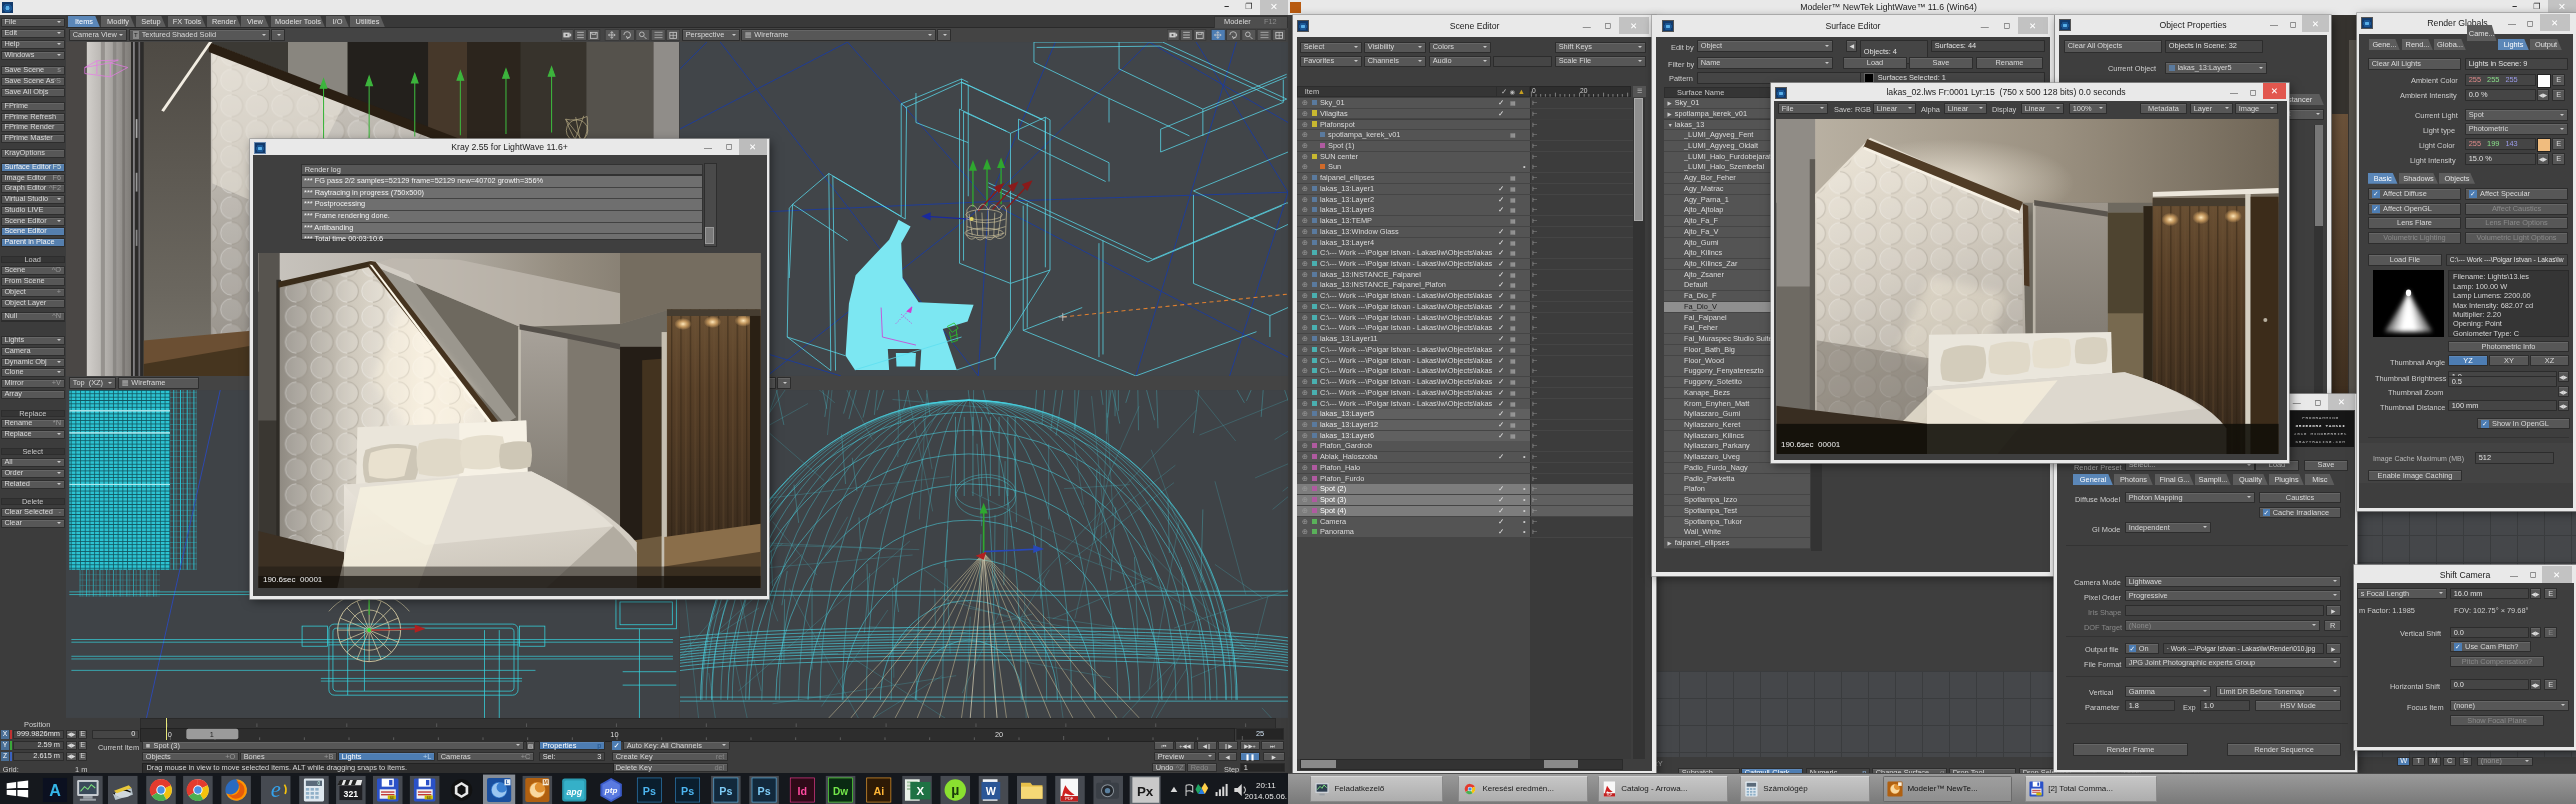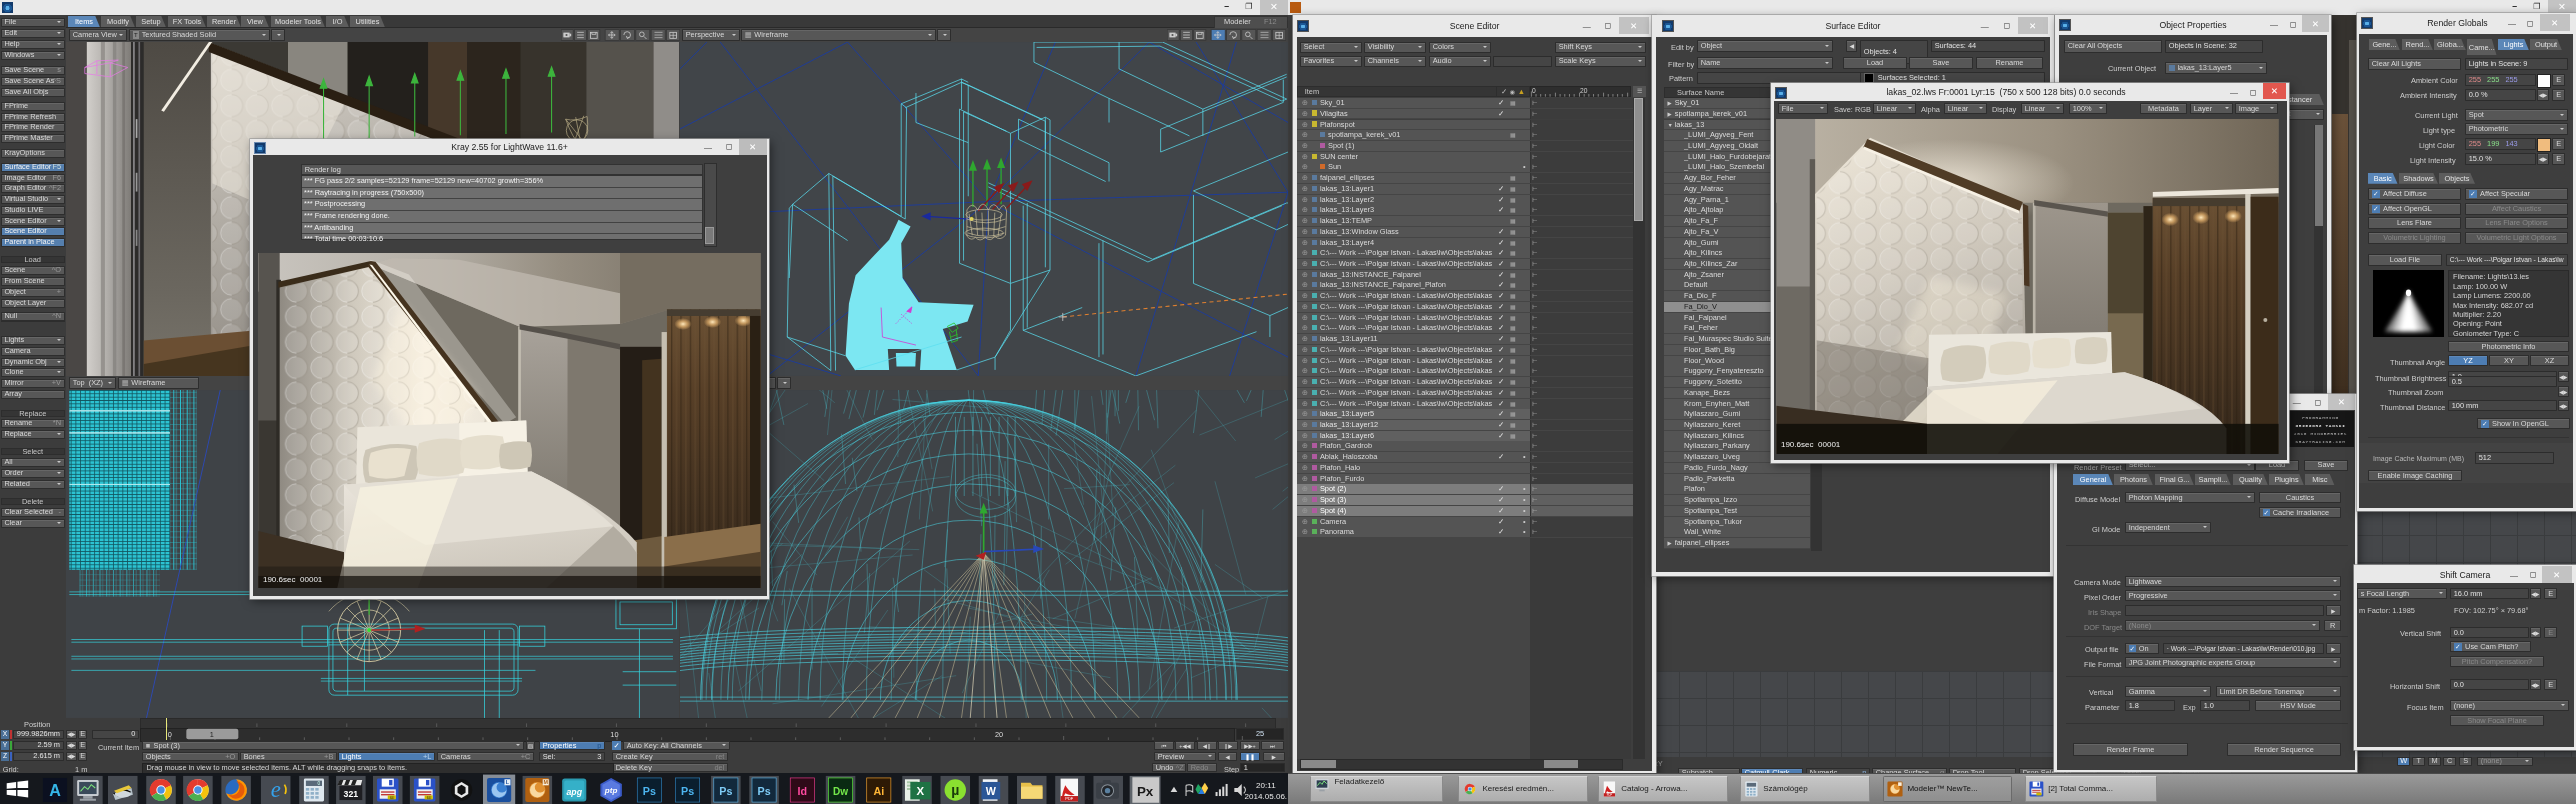--- a/index.html
+++ b/index.html
@@ -1047,20 +1047,21 @@
 </div>
 <div class="ab" style="left:704px;top:163px;width:10.7px;height:82px;background:#4a4a4a;border:0.7px solid #2e2e2e"></div>
 <div class="ab" style="left:705px;top:227px;width:9.4px;height:17.4px;background:#7a7a7a;border:0.7px solid #999;box-sizing:border-box"></div>
 <svg class="ab" style="left:258px;top:253px" width="503" height="335" viewBox="0 0 750 500">
       <use href="#bedroom"></use>
       <text x="7" y="491" fill="#f0f0f0" font-size="12" font-family="Liberation Sans">190.6sec&nbsp;&nbsp;00001</text>
     </svg>
 
 <div class="tb" style="left:1288px;top:0;width:1288px;height:14.8px">
   <div class="ab" style="left:2px;top:2px;width:10.7px;height:10.7px;background:#b85a10"></div>
+  <div class="ab" style="left:0;top:2px;width:1201px;text-align:center">Modeler™ NewTek LightWave™ 11.6 (Win64)</div>
   <div class="ab" style="left:1216px;top:0;width:21.5px;height:14.8px;text-align:center;line-height:12.7px;font-weight:bold">–</div>
   <div class="ab" style="left:1238px;top:0;width:21.5px;height:14.8px;text-align:center;line-height:13.4px;font-size:8px">❐</div>
   <div class="ab" style="left:1260px;top:0;width:28px;height:14.8px;background:#c3c3c3;color:#fff;text-align:center;line-height:13.4px;font-size:9.4px">✕</div>
 </div>
 <div class="ab" style="left:1288px;top:14.8px;width:1288px;height:759px;background:#3e3e3e" id="modelerbg"></div>
 <div class="ab" style="left:1652px;top:671px;width:405px;height:101px;background:#45474a;background-image:linear-gradient(#3a3c3e 0.7px,transparent 0.7px),linear-gradient(90deg,#3a3c3e 0.7px,transparent 0.7px);background-size:27px 27px"></div>
 <div class="ab" style="left:2355px;top:508px;width:221px;height:264px;background:#45474a;background-image:linear-gradient(#3a3c3e 0.7px,transparent 0.7px),linear-gradient(90deg,#3a3c3e 0.7px,transparent 0.7px);background-size:27px 27px"></div>
 <div class="ab" style="left:2380px;top:691px;width:1.3px;height:47px;background:#d8d8d8"></div>
 <div class="ab" style="left:2331px;top:14.8px;width:28px;height:470px;background:#36332f"></div>
 <div class="ab" style="left:2332px;top:114px;width:16px;height:295px;background:linear-gradient(#6b523a,#3c2d1e)"></div>
@@ -1091,21 +1092,21 @@
 <div class="wbtn" style="left:1619px;top:17px;width:29.5px;height:17.4px;background:#c2c2c2;color:#fff;font-size:8.7px">✕</div>
 <div class="ab" style="left:1297px;top:37px;width:355px;height:734px;background:#3e3e3e"></div>
 <div class="btn dk" style="left:1300px;top:42px;width:62px;height:10.7px">Select</div>
 <div class="btn dk" style="left:1364px;top:42px;width:62px;height:10.7px">Visibility</div>
 <div class="btn dk" style="left:1429px;top:42px;width:62px;height:10.7px">Colors</div>
 <div class="btn dk" style="left:1555px;top:42px;width:91px;height:10.7px">Shift Keys</div>
 <div class="btn dk" style="left:1300px;top:56px;width:62px;height:10.7px">Favorites</div>
 <div class="btn dk" style="left:1364px;top:56px;width:62px;height:10.7px">Channels</div>
 <div class="btn dk" style="left:1429px;top:56px;width:62px;height:10.7px">Audio</div>
 <div class="fld" style="left:1493px;top:56px;width:59px;height:10.7px"></div>
-<div class="btn dk" style="left:1555px;top:56px;width:91px;height:10.7px">Scale Keys</div>
+<div class="btn dk" style="left:1555px;top:56px;width:91px;height:10.7px">Scale File</div>
 
 <div class="hdr" style="left:1297px;top:86px;width:233px;height:11.4px;justify-content:flex-start;padding-left:6.7px">Item</div>
 <div class="hdr" style="left:1496px;top:86px;width:34px;height:11.4px;color:#bbb;gap:2.7px">
       <span>✓</span>
       <span style="font-size:6px">◉</span>
       <span style="color:#c8a020">▲</span>
     </div>
 <div class="ab" style="left:1530px;top:86px;width:101px;height:11.4px;background:#2e2e2e;border:0.7px solid #262626;box-sizing:border-box"></div>
 <div class="lbl" style="left:1532px;top:87px;font-size:6.7px">0</div>
     <div class="lbl" style="left:1580px;top:87px;font-size:6.7px">20</div>
@@ -1732,21 +1733,21 @@
 <div class="wframe" style="left:2357px;top:13.4px;width:219px;height:498px"></div>
 <div class="ab lwico" style="left:2361px;top:17.4px;width:10px;height:10px;background:#2a6ab0;border:0.7px solid #555"></div>
 <div class="wtitle" style="left:2357px;top:18px;width:201px">Render Globals</div>
 <div class="wbtn" style="left:2504px;top:18px;width:16px;height:10.7px">—</div>
 <div class="wbtn" style="left:2522px;top:17px;width:16px;height:12px">◻</div>
 <div class="wbtn" style="left:2540px;top:14px;width:29.5px;height:17px;background:#c2c2c2;color:#fff;font-size:8.7px">✕</div>
 <div class="ab" style="left:2359px;top:34px;width:214px;height:474px;background:#3e3e3e"></div>
 <div class="tab" style="left:2369px;top:39px;width:31px;height:11.4px">Gene...</div>
 <div class="tab" style="left:2402px;top:39px;width:31px;height:11.4px">Rend...</div>
 <div class="tab" style="left:2434px;top:39px;width:32px;height:11.4px">Globa...</div>
-<div class="tab" style="left:2467px;top:39px;width:29.5px;height:16px">Came...</div>
+<div class="tab" style="left:2467px;top:25px;width:29.5px;height:16px">Came...</div>
 <div class="tab tabb" style="left:2498px;top:39px;width:31px;height:11.4px">Lights</div>
 <div class="tab" style="left:2530px;top:39px;width:32px;height:11.4px">Output</div>
 <div class="btn" style="left:2368px;top:58px;width:93px;height:12px">Clear All Lights</div>
 <div class="fld" style="left:2465px;top:58px;width:103px;height:12px">Lights in Scene: 9</div>
 <div class="lbl" style="left:2411px;top:76px">Ambient Color</div>
 <div class="fld" style="left:2465px;top:74px;width:71px;height:12px">
       <span style="color:#e08a8a">255</span>
       <span style="color:#8ae08a;margin-left:6px">255</span>
       <span style="color:#9a9ae8;margin-left:6px">255</span>
     </div>
@@ -1870,21 +1871,21 @@
 <div class="btn dk" style="left:2069px;top:103px;width:38px;height:11.4px">100%</div>
 <div class="btn c" style="left:2140px;top:103px;width:47px;height:11.4px">Metadata</div>
 <div class="btn dk" style="left:2190px;top:103px;width:43px;height:11.4px">Layer</div>
 <div class="btn dk" style="left:2235px;top:103px;width:43px;height:11.4px">Image</div>
 <svg class="ab" style="left:1776px;top:119px" width="503" height="335" viewBox="0 0 750 500">
       <use href="#bedroom2"></use>
       <text x="7" y="489" fill="#f0f0f0" font-size="12" font-family="Liberation Sans">190.6sec&nbsp;&nbsp;00001</text>
     </svg>
 
 <div class="ab" style="left:1288px;top:773px;width:1288px;height:32px;background:linear-gradient(#9a9a9a,#787878);border-top:0.7px solid #4a4a4a;box-sizing:border-box" id="taskr"></div>
-<div class="ab" style="left:1310px;top:776px;width:133px;height:25.5px;background:linear-gradient(#c6c6c6,#adadad);border:0.7px solid #8a8a8a;border-top-color:#d8d8d8;border-radius:1.3px;box-sizing:border-box;color:#1a1a1a;font-size:8px;display:flex;align-items:flex-start;padding-left:3.4px"><svg width="16" height="16" viewBox="0 0 24 24" style="margin-right:4px">
+<div class="ab" style="left:1310px;top:776px;width:133px;height:25.5px;background:linear-gradient(#c6c6c6,#adadad);border:0.7px solid #8a8a8a;border-top-color:#d8d8d8;border-radius:1.3px;box-sizing:border-box;color:#1a1a1a;font-size:8px;display:flex;align-items:center;padding-left:3.4px"><svg width="16" height="16" viewBox="0 0 24 24" style="margin-right:4px">
         <rect x="2" y="3" width="20" height="15" rx="1" fill="#cdd2d8"></rect>
         <rect x="4" y="5" width="16" height="11" fill="#2e3e50"></rect>
         <polyline points="5,13 9,8 12,11 15,6 19,10" stroke="#7ee87e" stroke-width="1.4" fill="none"></polyline>
         <rect x="8" y="19" width="8" height="2.5" fill="#9aa0a6"></rect>
       </svg>Feladatkezelő</div>
 <div class="ab" style="left:1458px;top:776px;width:130px;height:25.5px;background:linear-gradient(#c6c6c6,#adadad);border:0.7px solid #8a8a8a;border-top-color:#d8d8d8;border-radius:1.3px;box-sizing:border-box;color:#1a1a1a;font-size:8px;display:flex;align-items:center;padding-left:3.4px"><svg width="16" height="16" viewBox="0 0 50 50" style="margin-right:4px">
         <circle cx="25" cy="25" r="16" fill="#fff"></circle>
         <path d="M25,25 L25,9 A16,16 0 0 1 39.8,18 Z" fill="#e33b2e"></path>
         <path d="M39.8,18 A16,16 0 0 1 33,39 L25,25 Z" fill="#f4c20d"></path>
         <path d="M33,39 A16,16 0 0 1 11,34 L25,25 Z" fill="#4caf50"></path>

